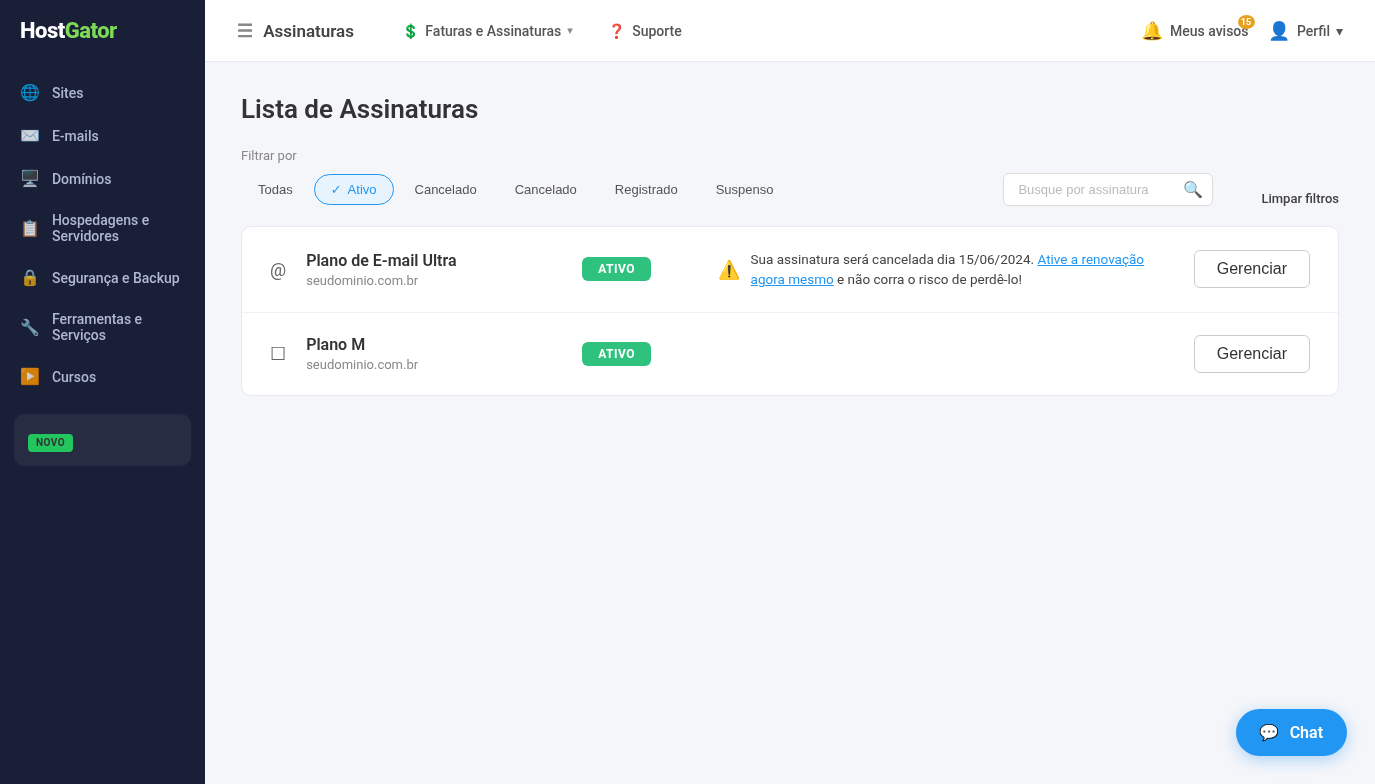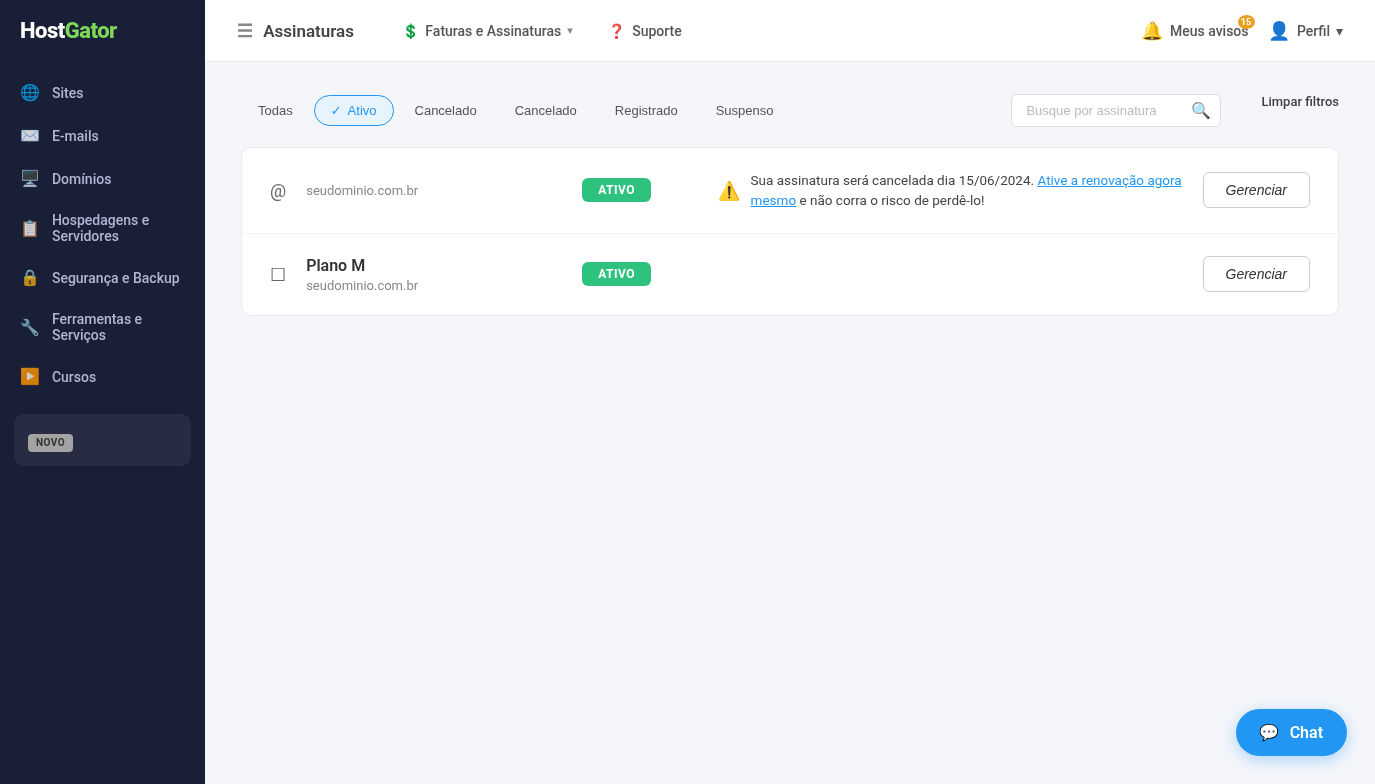--- a/index.html
+++ b/index.html
@@ -43,21 +43,21 @@
       margin: 16px 14px 20px 14px;
       background: rgba(255,255,255,0.06);
       border-radius: 10px;
       padding: 14px 14px 14px 14px;
       color: #fff;
       font-size: 13px;
       line-height: 1.4;
     }
     .sidebar-promo .novo-badge {
       display: inline-block;
-      background: #a3a3a3;
+      background: #22c55e;
       color: #333;
       font-size: 10px;
       font-weight: 700;
       padding: 2px 8px;
       border-radius: 4px;
       margin-top: 6px;
       letter-spacing: 0.5px;
     }
 
     
@@ -146,22 +146,22 @@
       gap: 6px;
     }
     .filter-btn.active {
       background: #e8f4fd;
       border-color: #2196f3;
       color: #2196f3;
     }
     .filter-search-wrapper {
       margin-left: auto;
       display: flex;
-      align-items: flex-start;
-      gap: 12px;
+      align-items: flex-end;
+      gap: 20px;
     }
     .filter-search {
       position: relative;
       display: flex;
       align-items: center;
     }
     .filter-search input {
       border: 1px solid #ddd;
       border-radius: 6px;
       padding: 8px 38px 8px 14px;
@@ -215,25 +215,24 @@
     .sub-alert { flex: 1; display: flex; align-items: center; gap: 10px; }
     .alert-icon { color: #e8a020; font-size: 18px; flex-shrink: 0; }
     .alert-text { font-size: 13.5px; color: #444; line-height: 1.5; }
     .alert-text a { color: #2196f3; text-decoration: underline; }
     .sub-action { flex-shrink: 0; margin-left: auto; }
     .manage-btn {
       padding: 9px 22px;
       border: 1.5px solid #ccc;
       border-radius: 6px;
       background: #fff;
-      font-size: 14px;
+      font-size: 16px;
       font-weight: 500;
       color: #333;
       cursor: pointer;
-      font-style: italic;
     }
 
     
     .chat-btn {
       position: fixed;
       bottom: 28px;
       right: 28px;
       background: #2196f3;
       color: #fff;
       border-radius: 28px;
@@ -313,22 +312,24 @@
       </div>
       <div class="topbar-action-item">
         <span class="action-icon">👤</span>
         <span>Perfil</span>
         <span class="chevron">▾</span>
       </div>
     </div>
   </header>
 
   <div class="page-content">
+    <h1 class="page-title">Lista de Assinaturas</h1>
 
     <div class="filter-section">
+      <div class="filter-label">Filtrar por</div>
       <div class="filter-bar">
         <button class="filter-btn">Todas</button>
         <button class="filter-btn active">
           <span>✓</span> Ativo
         </button>
         <button class="filter-btn">Cancelado</button>
         <button class="filter-btn">Cancelado</button>
         <button class="filter-btn">Registrado</button>
         <button class="filter-btn">Suspenso</button>
 
@@ -340,20 +341,21 @@
           <span class="clear-filter">Limpar filtros</span>
         </div>
       </div>
     </div>
 
     <div class="subscription-list">
 
       <div class="subscription-row">
         <span class="sub-icon">@</span>
         <div class="sub-info">
+          <div class="sub-name">Plano de E-mail Ultra</div>
           <div class="sub-domain">seudominio.com.br</div>
         </div>
         <div class="sub-status">
           <span class="status-badge ativo">ATIVO</span>
         </div>
         <div class="sub-alert">
           <span class="alert-icon">⚠️</span>
           <span class="alert-text">
             Sua assinatura será cancelada dia 15/06/2024. <a href="#">Ative a renovação agora mesmo</a> e não corra o risco de perdê-lo!
           </span>

